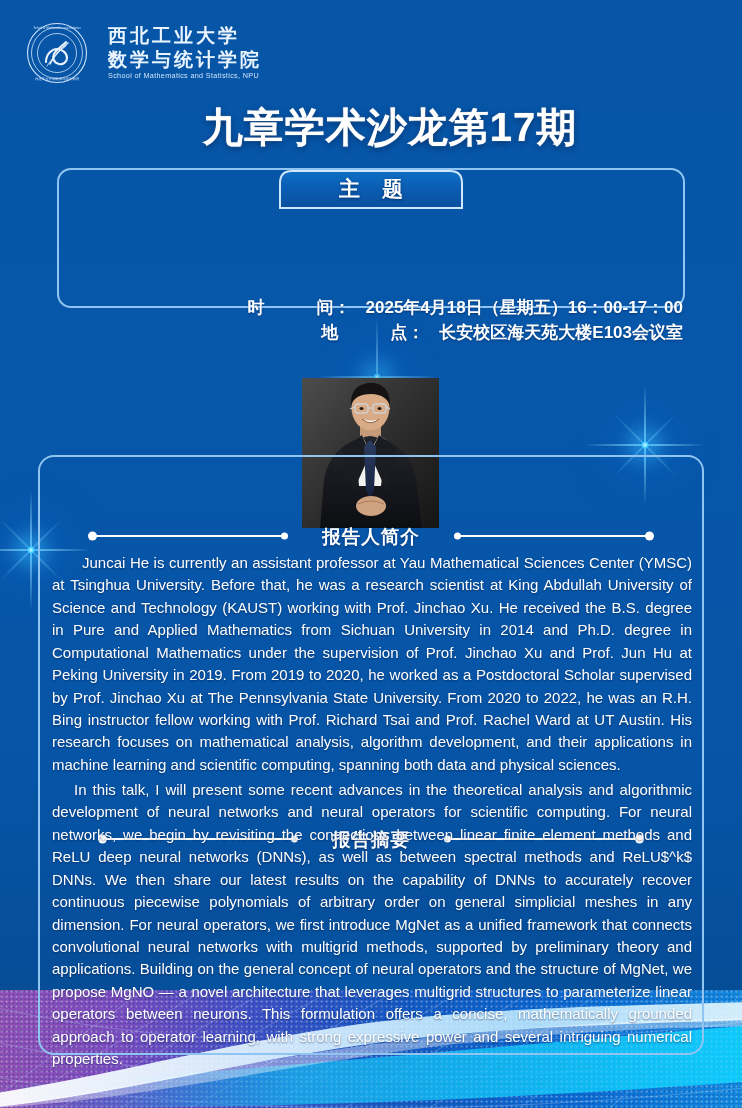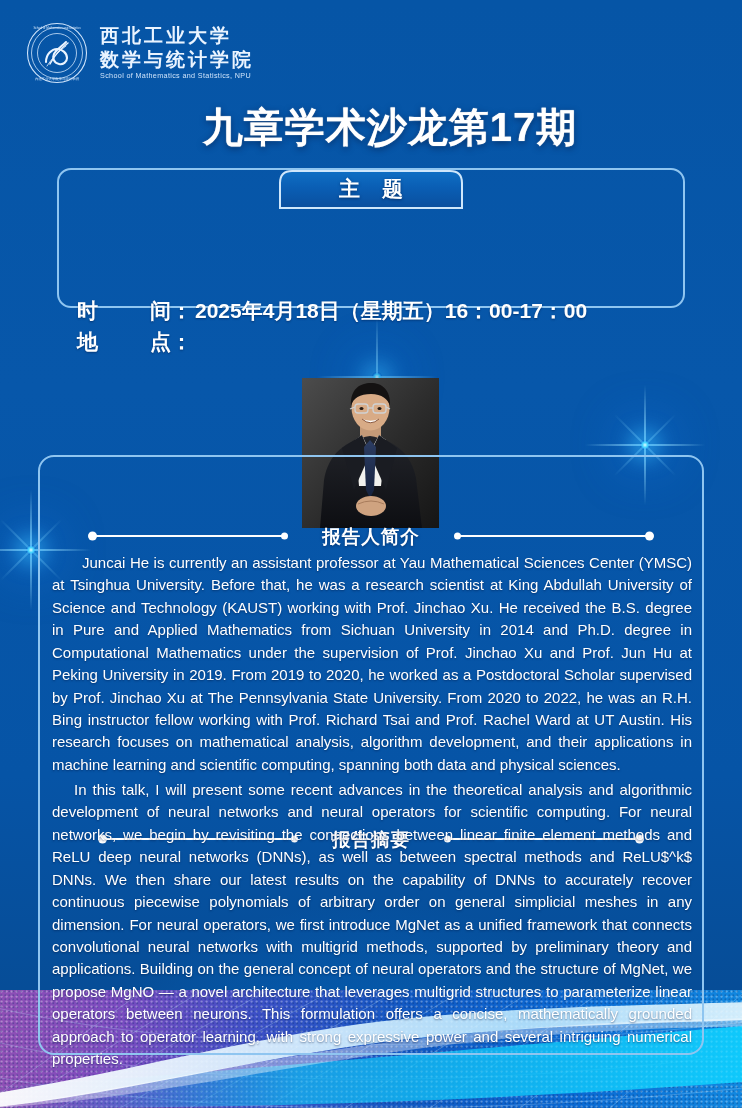--- a/index.html
+++ b/index.html
@@ -37,21 +37,21 @@
     background:linear-gradient(90deg,rgba(70,200,255,0) 0%,rgba(150,225,255,.5) 50%,rgba(70,200,255,0) 100%);}
   .flare .rayD2{width:86px;height:2px;margin-left:-43px;margin-top:-1px;transform:rotate(-45deg);
     background:linear-gradient(90deg,rgba(70,200,255,0) 0%,rgba(150,225,255,.5) 50%,rgba(70,200,255,0) 100%);}
 
   #flareLeft{left:26px;top:545px;width:10px;height:10px;}
   #flareRight{left:640px;top:440px;width:10px;height:10px;}
   #flareBottom{left:372px;top:372px;width:10px;height:10px;opacity:.75;}
 
   
   #header{position:absolute;left:0;top:0;width:742px;height:96px;}
-  #logo{position:absolute;left:26px;top:22px;display:flex;align-items:center;gap:12px;}
+  #logo{position:absolute;left:26px;top:22px;display:flex;align-items:center;gap:20px;}
   #logoSeal{width:62px;height:62px;position:relative;}
   #logoText{display:flex;flex-direction:column;line-height:1;}
   #logoText .cn1,#logoText .cn2{
     color:#eaf4ff;font-weight:700;letter-spacing:3px;
     font-family:"DejaVu Serif","Liberation Serif",serif;
   }
   #logoText .cn1{font-size:19px;margin-bottom:5px;}
   #logoText .cn2{font-size:19px;margin-bottom:3px;}
   #logoText .en{color:#cfe4fb;font-size:7.2px;letter-spacing:.35px;}
 
@@ -90,22 +90,22 @@
   }
   #talkTitle{
     color:#0C74C4;font-size:17.4px;font-weight:700;letter-spacing:.1px;
     text-align:center;padding:0 10px;
   }
   #meta{
     position:absolute;left:0;top:118px;width:624px;height:74px;
     padding:8px 0 0 18px;box-sizing:border-box;
     color:#ffffff;
   }
-  .metaRow{display:flex;align-items:baseline;font-size:21px;font-weight:700;line-height:1.46;
-    text-shadow:0 1px 2px rgba(0,20,60,.45);}
+  .metaRow{display:flex;align-items:baseline;font-size:17px;font-weight:700;line-height:1.46;
+    text-shadow:0 1px 2px rgba(0,20,60,.45);justify-content:flex-end;}
   .metaKey{display:inline-block;width:118px;letter-spacing:0;}
   .metaKey .k1{letter-spacing:52px;}
   .metaVal{white-space:nowrap;}
 
   
   #photo{
     position:absolute;left:302px;top:378px;width:137px;height:150px;
     background:
       radial-gradient(ellipse 60px 70px at 50% 34%, rgba(255,255,255,0.05), rgba(0,0,0,0) 70%),
       linear-gradient(160deg,#4a4a4a 0%,#313131 35%,#252525 70%,#1b1b1b 100%);
@@ -301,20 +301,21 @@
       <div class="metaRow">
         <span class="metaKey">
           <span class="k1">时</span><span>间</span><span>：</span>
         </span>
         <span class="metaVal">2025年4月18日（星期五）16：00-17：00</span>
       </div>
       <div class="metaRow">
         <span class="metaKey">
           <span class="k1">地</span><span>点</span><span>：</span>
         </span>
+        <span class="metaVal">长安校区海天苑大楼E103会议室</span>
       </div>
     </div>
   </div>
 
   <div id="photo">
     <svg viewBox="0 0 137 150">
       <defs>
         <linearGradient id="bgP" x1="0" y1="0" x2="1" y2="1">
           <stop offset="0%" stop-color="#4c4c4c"></stop>
             <stop offset="55%" stop-color="#2b2b2b"></stop>

